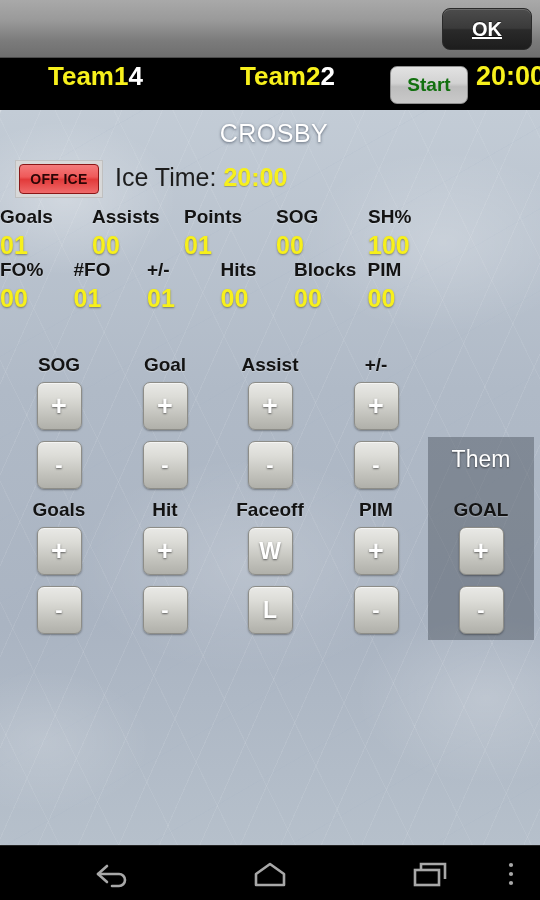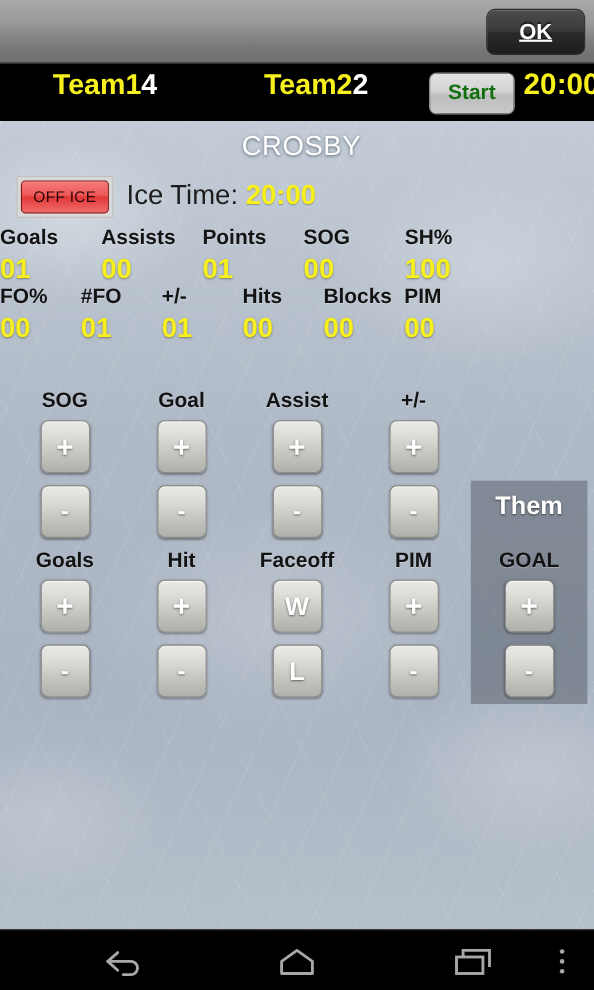--- a/index.html
+++ b/index.html
@@ -110,21 +110,21 @@
     border: 1px solid #c0c0c0;
     padding: 3px;
     display: flex; align-items: center; justify-content: center;
   }
   #off-ice-inner {
     width: 100%; height: 100%;
     border-radius: 4px;
     border: 1px solid #8a1616;
     background: linear-gradient(to bottom, #f47b7b 0%, #ef5a5a 42%, #e23a3a 52%, #f06a6a 100%);
     display: flex; align-items: center; justify-content: center;
-    font-size: 14px; font-weight: normal; color: #2d0606;
+    font-size: 14px; font-weight: bold; color: #2d0606;
     letter-spacing: .3px;
   }
   #ice-time-row {
     position: absolute; left: 115px; top: 163px;
     font-size: 25px; color: #1d1d1d;
     white-space: nowrap;
     text-align: right;
   }
   #ice-time-value { color: #f7f01c; font-weight: bold; text-shadow: 0 1px 1px rgba(90,90,40,.45); }
 
@@ -148,21 +148,21 @@
 
   
   #them-panel {
     position: absolute; left: 428px; top: 437px;
     width: 106px; height: 203px;
     background: rgba(60,68,78,.40);
   }
   #them-title {
     position: absolute; left: 428px; top: 446px;
     width: 106px; text-align: center;
-    font-size: 23px; font-weight: bold; color: #ffffff;
+    font-size: 23px; font-weight: normal; color: #ffffff;
     text-shadow: 0 1px 2px rgba(0,0,0,.55);
   }
 
   .action-group { position: absolute; width: 106px; text-align: center; }
   .action-label {
     font-size: 19px; font-weight: bold; color: #131313;
     text-shadow: 0 1px 1px rgba(255,255,255,.32);
     margin-bottom: 6px;
   }
   .pad-btn {

